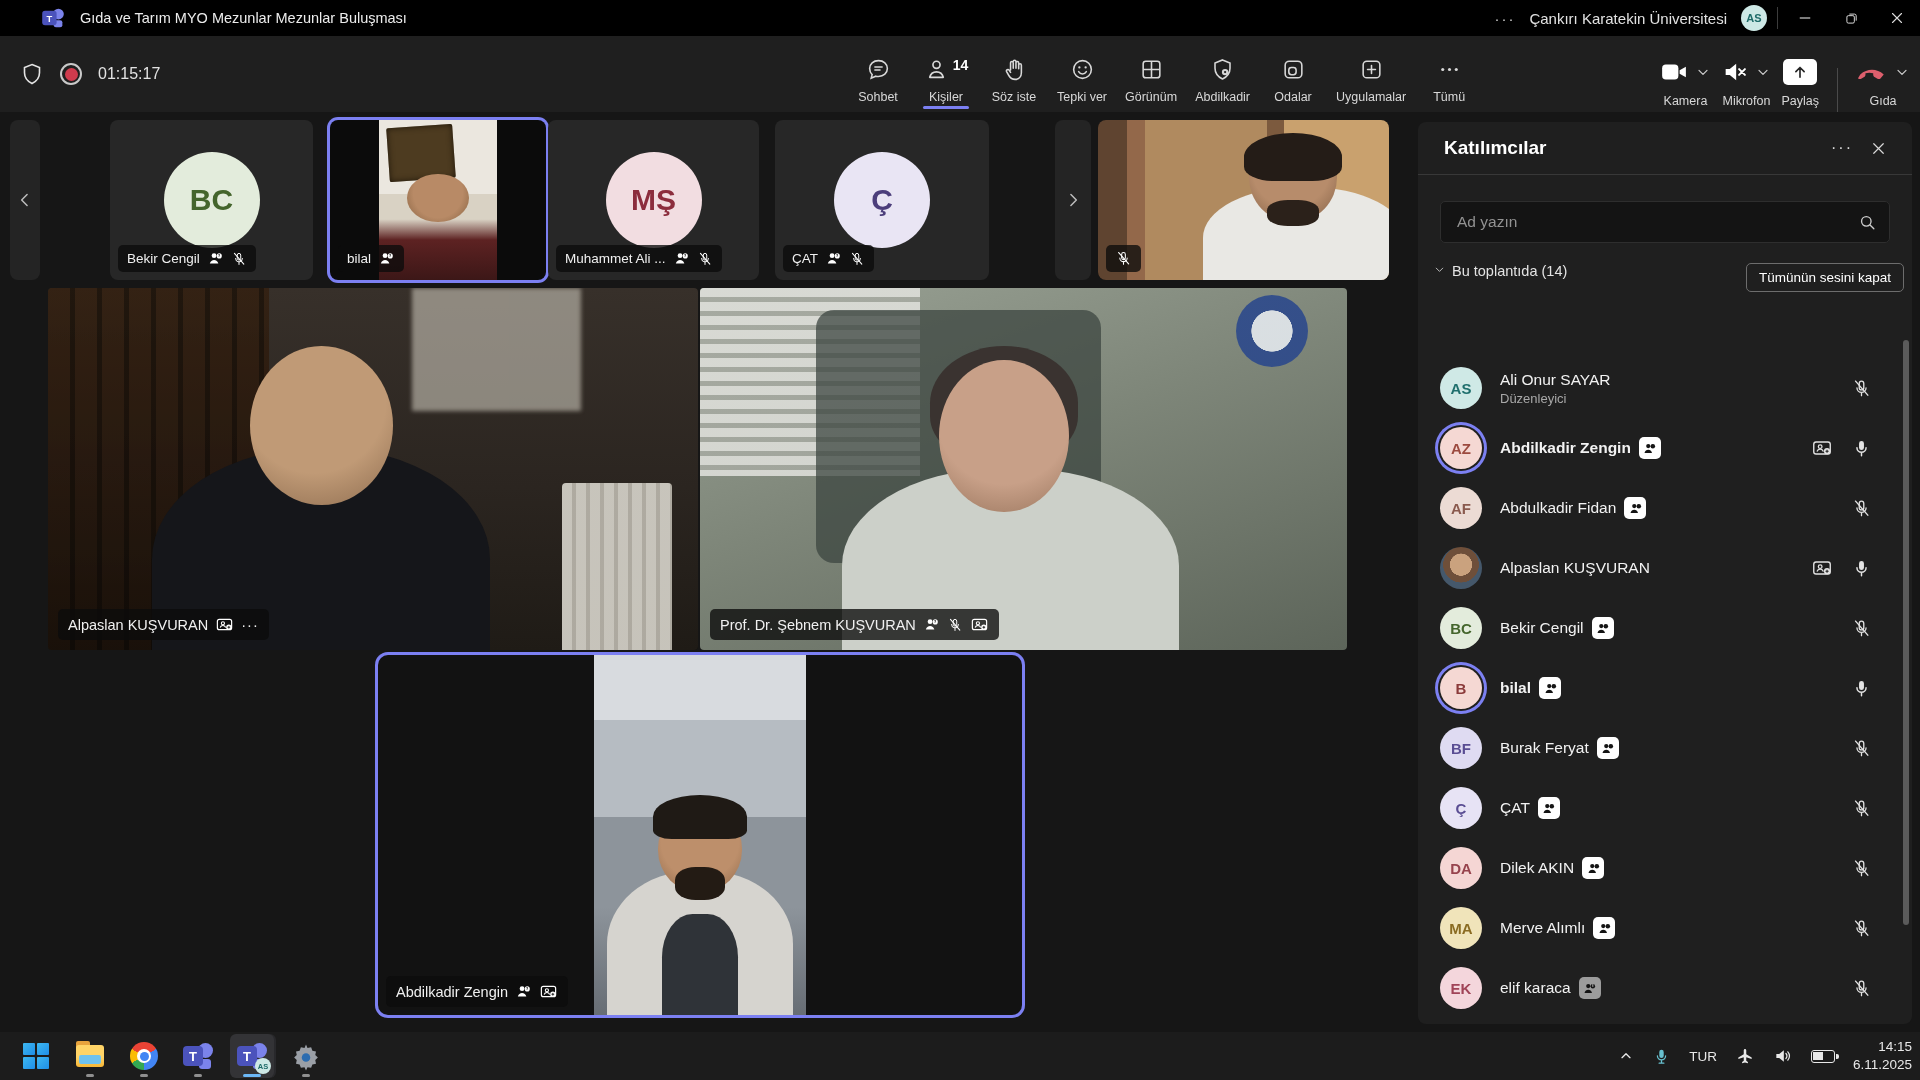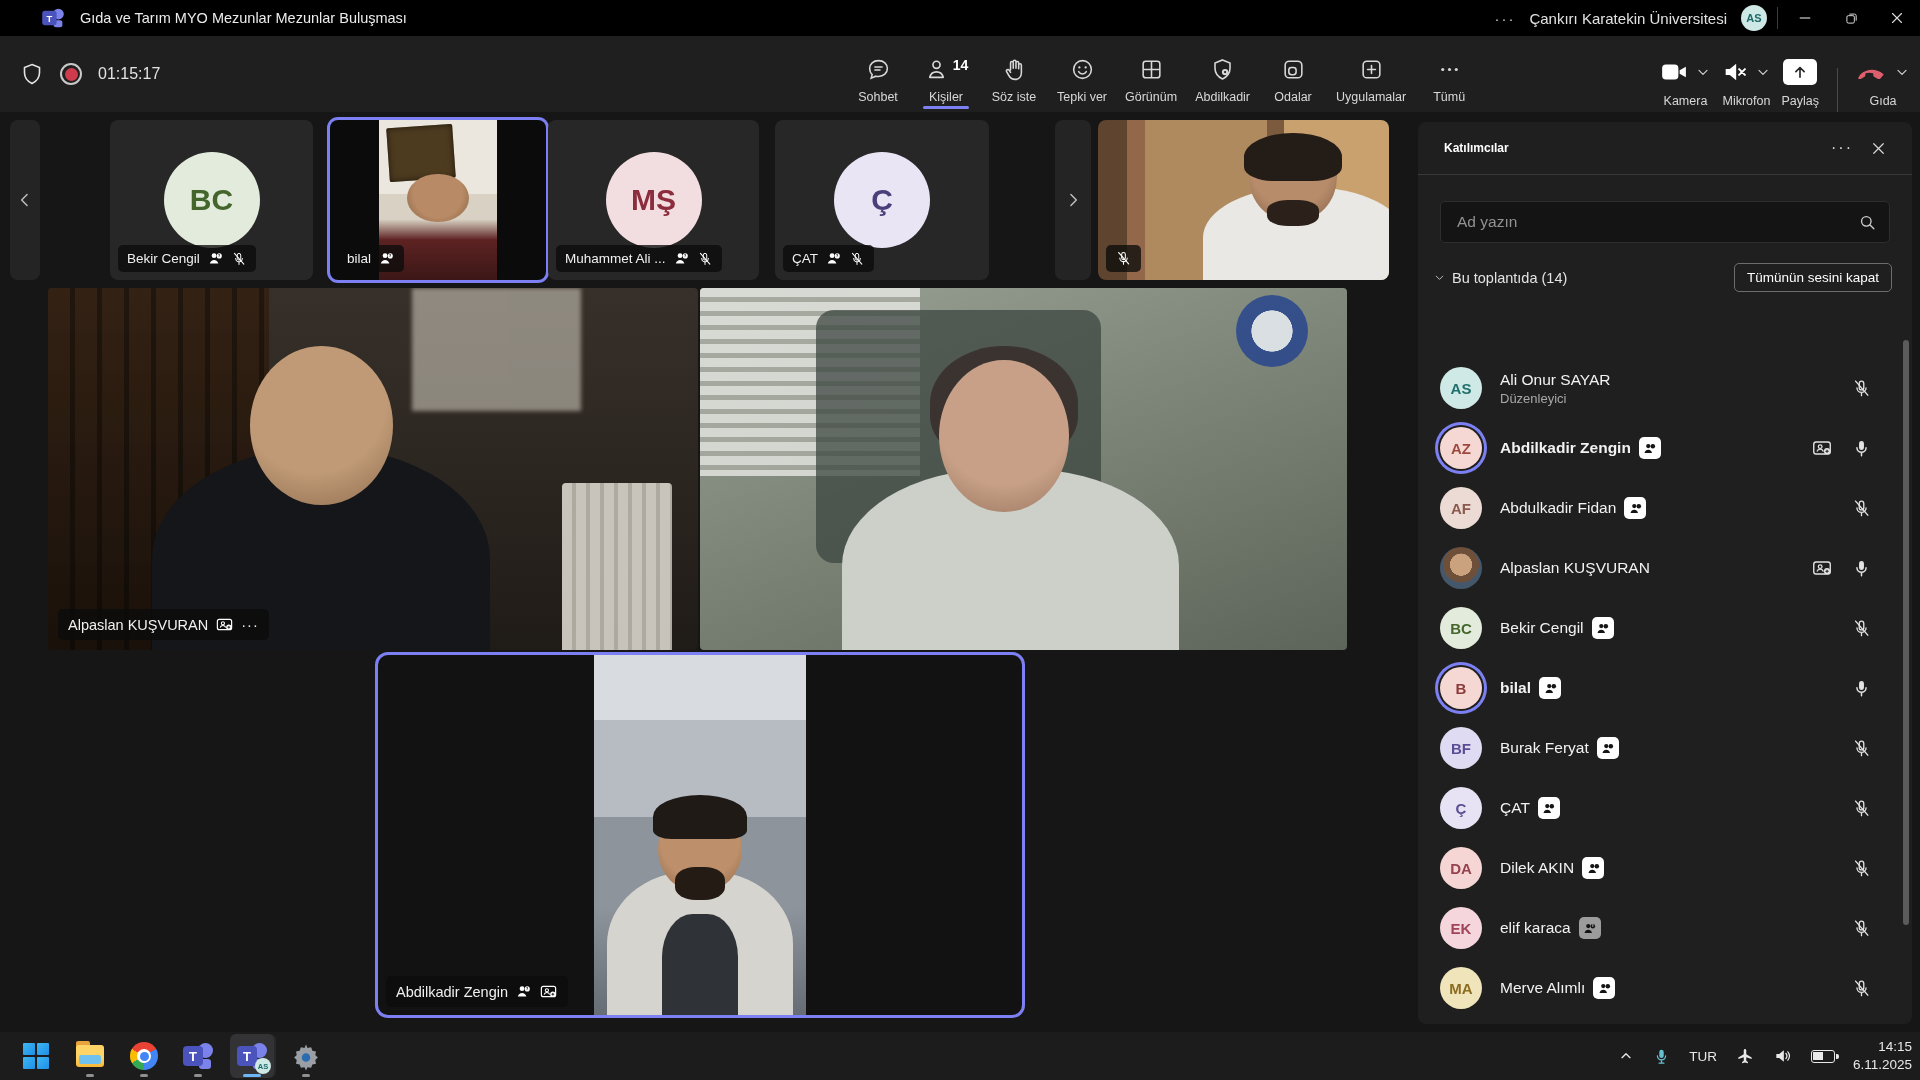--- a/index.html
+++ b/index.html
@@ -101,33 +101,33 @@
   .v-car .shirt { left:32%; bottom:-2%; width:36%; height:30%; border-radius:40% 40% 0 0; background:#2f3338; }
   .v-car .head { left:30%; bottom:34%; width:40%; height:24%; border-radius:50%;
     background:radial-gradient(circle at 50% 40%,#bd8f6b 0 58%,#8a6445 100%); }
   .v-car .hair { left:28%; bottom:49%; width:44%; height:12%; border-radius:50% 50% 20% 20%; background:#1f1a15; }
   .v-car .beard { left:38%; bottom:32%; width:24%; height:9%; border-radius:40%; background:#231b14; }
 
   
   .panel { position:absolute; left:1418px; top:10px; width:494px; height:902px; background:#1f1f1f;
     border-radius:8px; overflow:hidden; }
   .p-head { display:flex; align-items:center; height:52px; padding:0 16px 0 26px; }
-  .p-title { font-size:12px; font-weight:bold; color:#fff; }
+  .p-title { font-size:19px; font-weight:bold; color:#fff; }
   .p-head .grow { flex:1; }
   .p-hbtn { width:36px; height:36px; display:flex; align-items:center; justify-content:center; color:#d9d9d9; cursor:pointer; }
   .p-div { height:1px; background:#383838; }
   .p-search { margin:26px 22px 0 22px; height:42px; background:#141414; border:1px solid #2e2e2e; border-radius:5px;
     display:flex; align-items:center; padding:0 12px 0 16px; }
   .p-search input { flex:1; background:transparent; border:none; outline:none; color:#e6e6e6; font-size:15.5px;
     font-family:inherit; }
   .p-search input::placeholder { color:#929292; }
   .invite-btn { margin:14px 22px 0 22px; height:40px; border:1px solid #6d6d6d; border-radius:5px; background:transparent;
     color:#fff; font-size:15.5px; font-weight:bold; display:flex; align-items:center; justify-content:center; gap:12px;
     cursor:pointer; font-family:inherit; width:450px; }
-  .p-section { display:flex; align-items:center; margin:20px 20px 0 8px; }
+  .p-section { display:flex; margin:20px 8px 0 8px; }
   .sec-chev { width:26px; display:flex; justify-content:center; color:#bdbdbd; }
   .sec-label { font-size:14.5px; color:#e3e3e3; }
   .muteall-btn { margin-left:auto; border:1px solid #6d6d6d; border-radius:5px; background:transparent; color:#fff;
     font-size:13.5px; padding:6px 12px; cursor:pointer; font-family:inherit; }
   .p-list { position:absolute; left:0; top:236px; right:0; bottom:0; }
   .p-row { height:60px; display:flex; align-items:center; padding:0 40px 0 22px; cursor:pointer; }
   .p-avatar { width:42px; height:42px; border-radius:50%; flex:none; display:flex; align-items:center;
     justify-content:center; font-size:15px; font-weight:bold; }
   .p-row.ring .p-avatar { box-shadow:0 0 0 2px #1f1f1f,0 0 0 5px #7c80f2; }
   .p-avatar.photo { background:radial-gradient(circle at 50% 42%,#caa27e 0 34%,#6e4f3a 35% 55%,#45586b 56% 100%); }
@@ -580,20 +580,32 @@
 
   <div class="big" style="left:700px;top:176px;width:647px;height:362px">
     <div class="feed v-sebnem">
       <div class="art blinds"></div>
       <div class="art chair"></div>
       <div class="art logo"></div>
       <div class="art body"></div>
       <div class="art hair"></div>
       <div class="art head"></div>
     </div>
+    <div class="chip">
+      <span>Prof. Dr. Şebnem KUŞVURAN</span>
+      <svg class="ic" width="17" height="17" color="#fff">
+          <use href="#i-persq"></use>
+        </svg>
+      <svg class="ic" width="16" height="16" color="#fff">
+          <use href="#i-micoff"></use>
+        </svg>
+      <svg class="ic" width="19" height="19" color="#fff">
+          <use href="#i-campers"></use>
+        </svg>
+    </div>
   </div>
 
   <div class="bottom-tile">
     <div class="feed portrait v-car">
       <div class="art body"></div>
       <div class="art shirt"></div>
       <div class="art head"></div>
       <div class="art hair"></div>
       <div class="art beard"></div>
     </div>
@@ -803,46 +815,46 @@
             </div>
           </div>
         <div class="p-actions">
             <svg class="ic" width="21" height="21">
               <use href="#i-micoff"></use>
             </svg>
           </div>
       </div>
 
       <div class="p-row">
+        <div class="p-avatar" style="background-color: rgb(240, 228, 186); color: rgb(138, 107, 34);">MA</div>
+        <div class="p-info">
+            <div class="p-name">
+              <span>Merve Alımlı</span>
+          <span class="q-badge">
+                <svg class="ic" width="15" height="15">
+                  <use href="#i-persq"></use>
+                </svg>
+              </span>
+            </div>
+          </div>
+        <div class="p-actions">
+            <svg class="ic" width="21" height="21">
+              <use href="#i-micoff"></use>
+            </svg>
+          </div>
+      </div>
+
+      <div class="p-row">
         <div class="p-avatar" style="background-color: rgb(244, 214, 220); color: rgb(160, 68, 88);">EK</div>
         <div class="p-info">
             <div class="p-name">
               <span>elif karaca</span>
           <span class="q-badge gray">
                 <svg class="ic" width="15" height="15">
                   <use href="#i-persexcl"></use>
-                </svg>
-              </span>
-            </div>
-          </div>
-        <div class="p-actions">
-            <svg class="ic" width="21" height="21">
-              <use href="#i-micoff"></use>
-            </svg>
-          </div>
-      </div>
-
-      <div class="p-row">
-        <div class="p-avatar" style="background-color: rgb(240, 228, 186); color: rgb(138, 107, 34);">MA</div>
-        <div class="p-info">
-            <div class="p-name">
-              <span>Merve Alımlı</span>
-          <span class="q-badge">
-                <svg class="ic" width="15" height="15">
-                  <use href="#i-persq"></use>
                 </svg>
               </span>
             </div>
           </div>
         <div class="p-actions">
             <svg class="ic" width="21" height="21">
               <use href="#i-micoff"></use>
             </svg>
           </div>
       </div>

